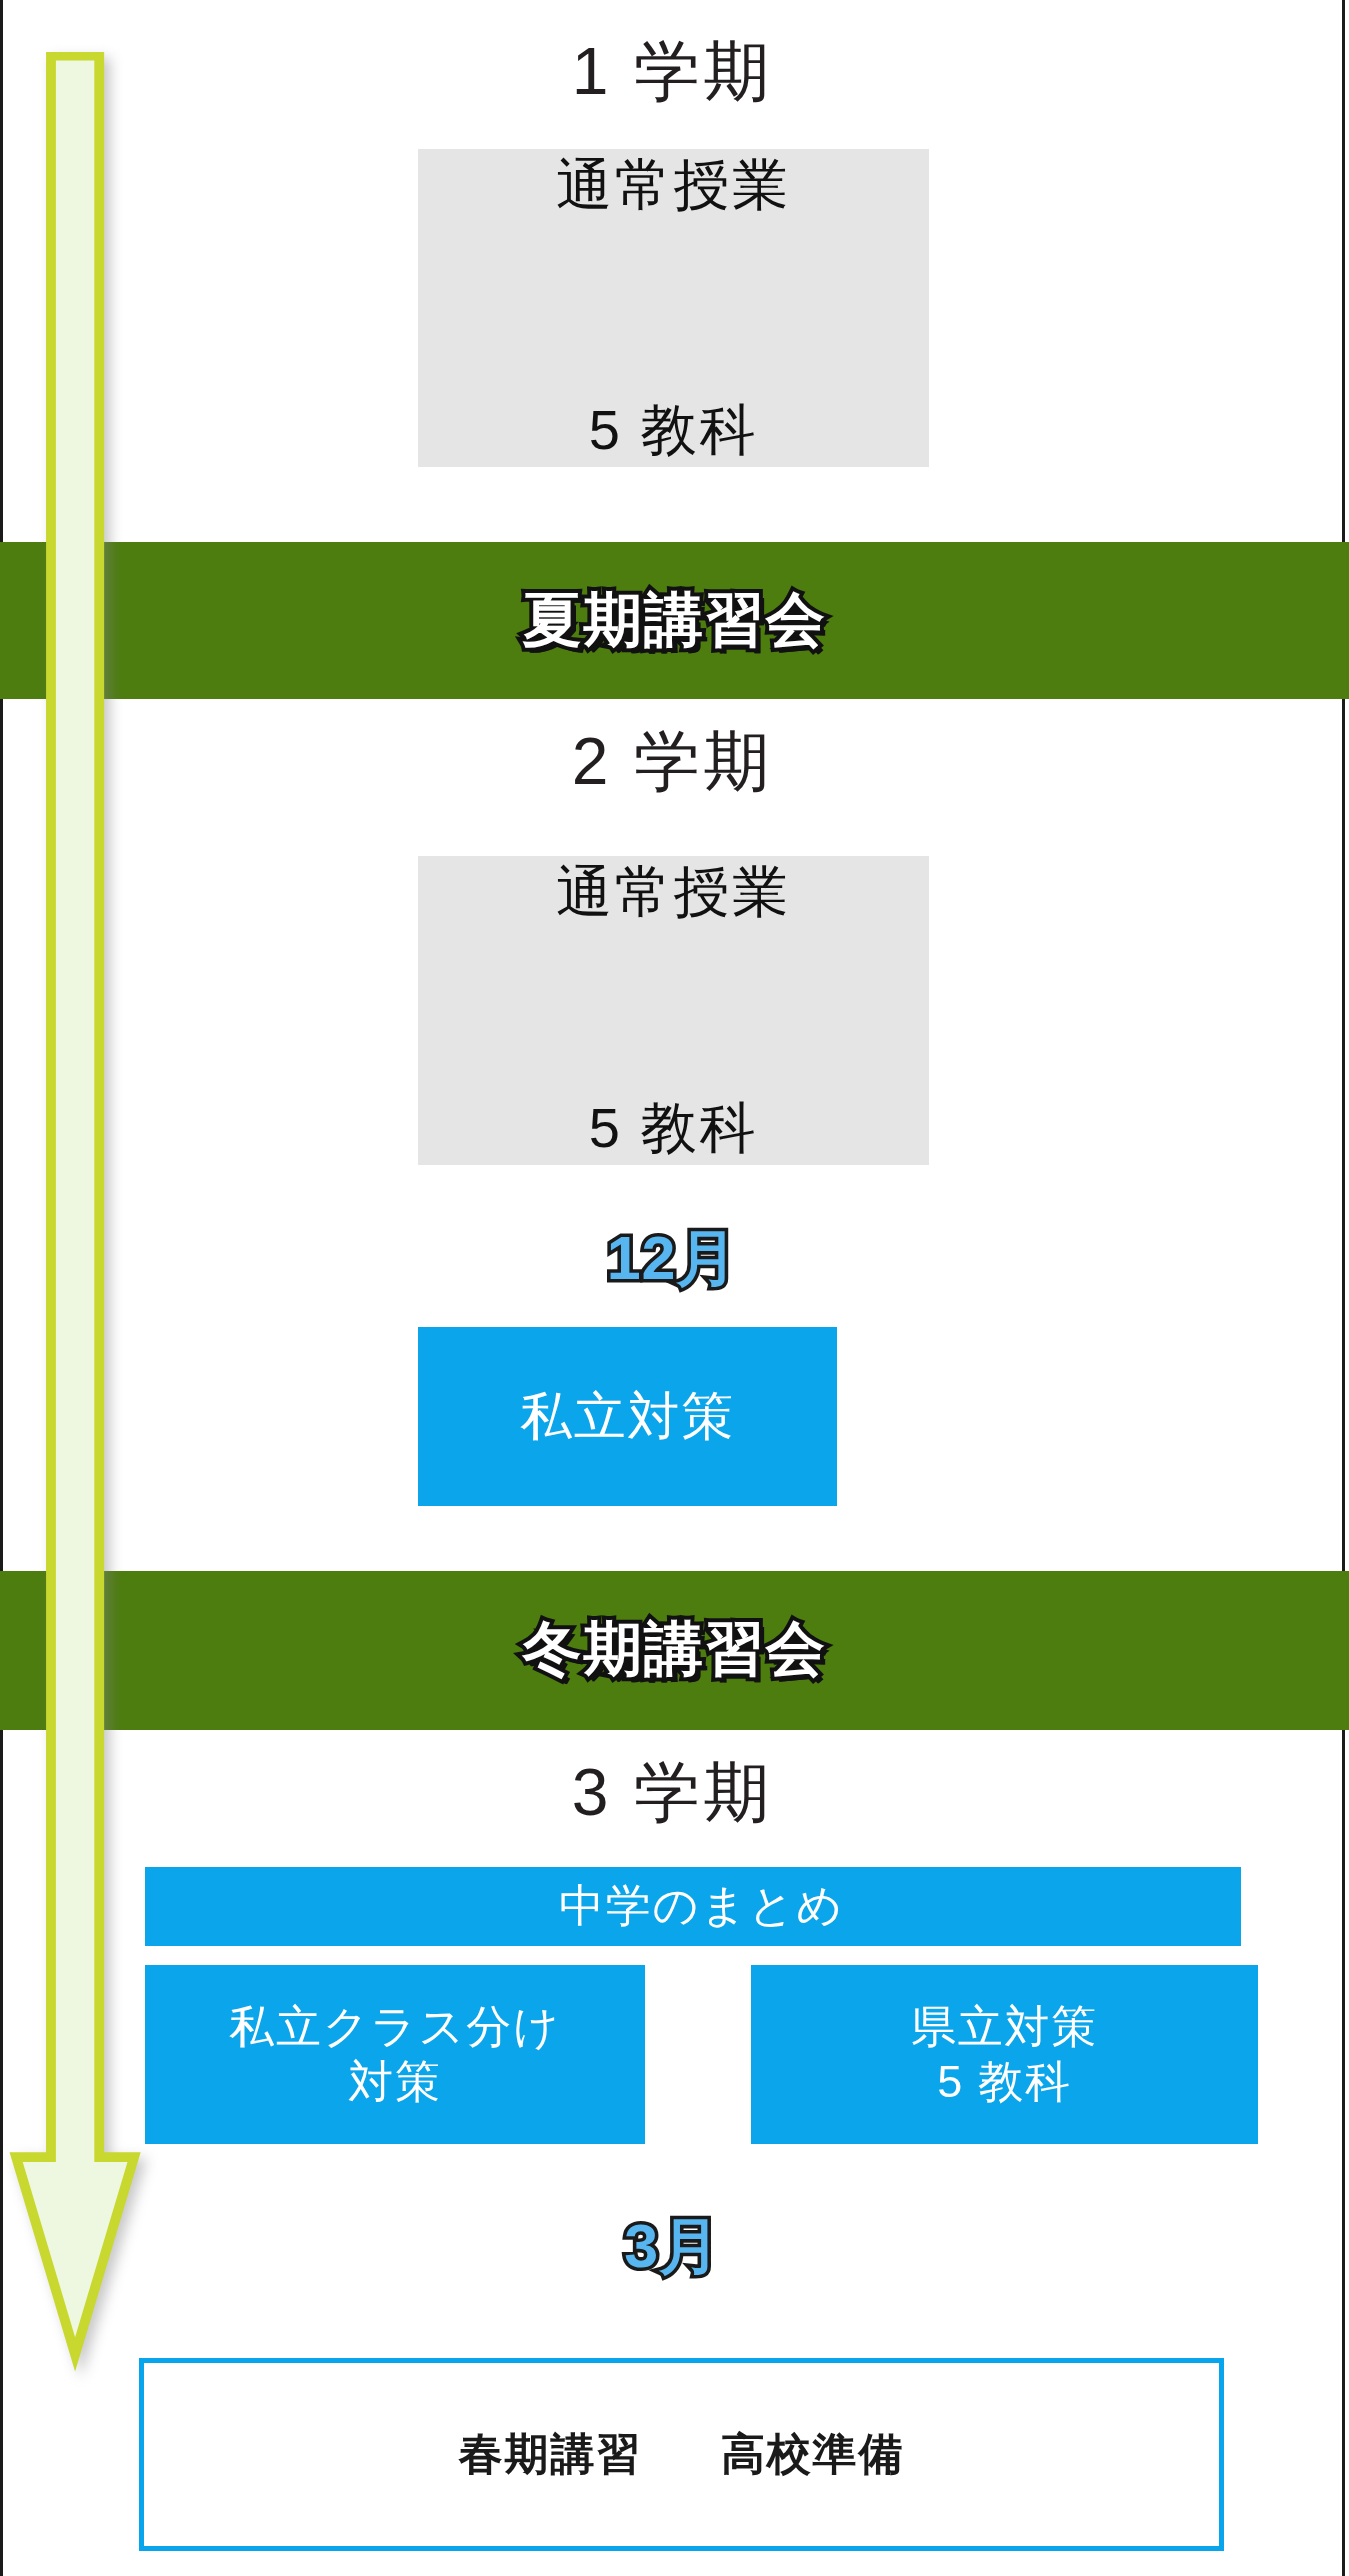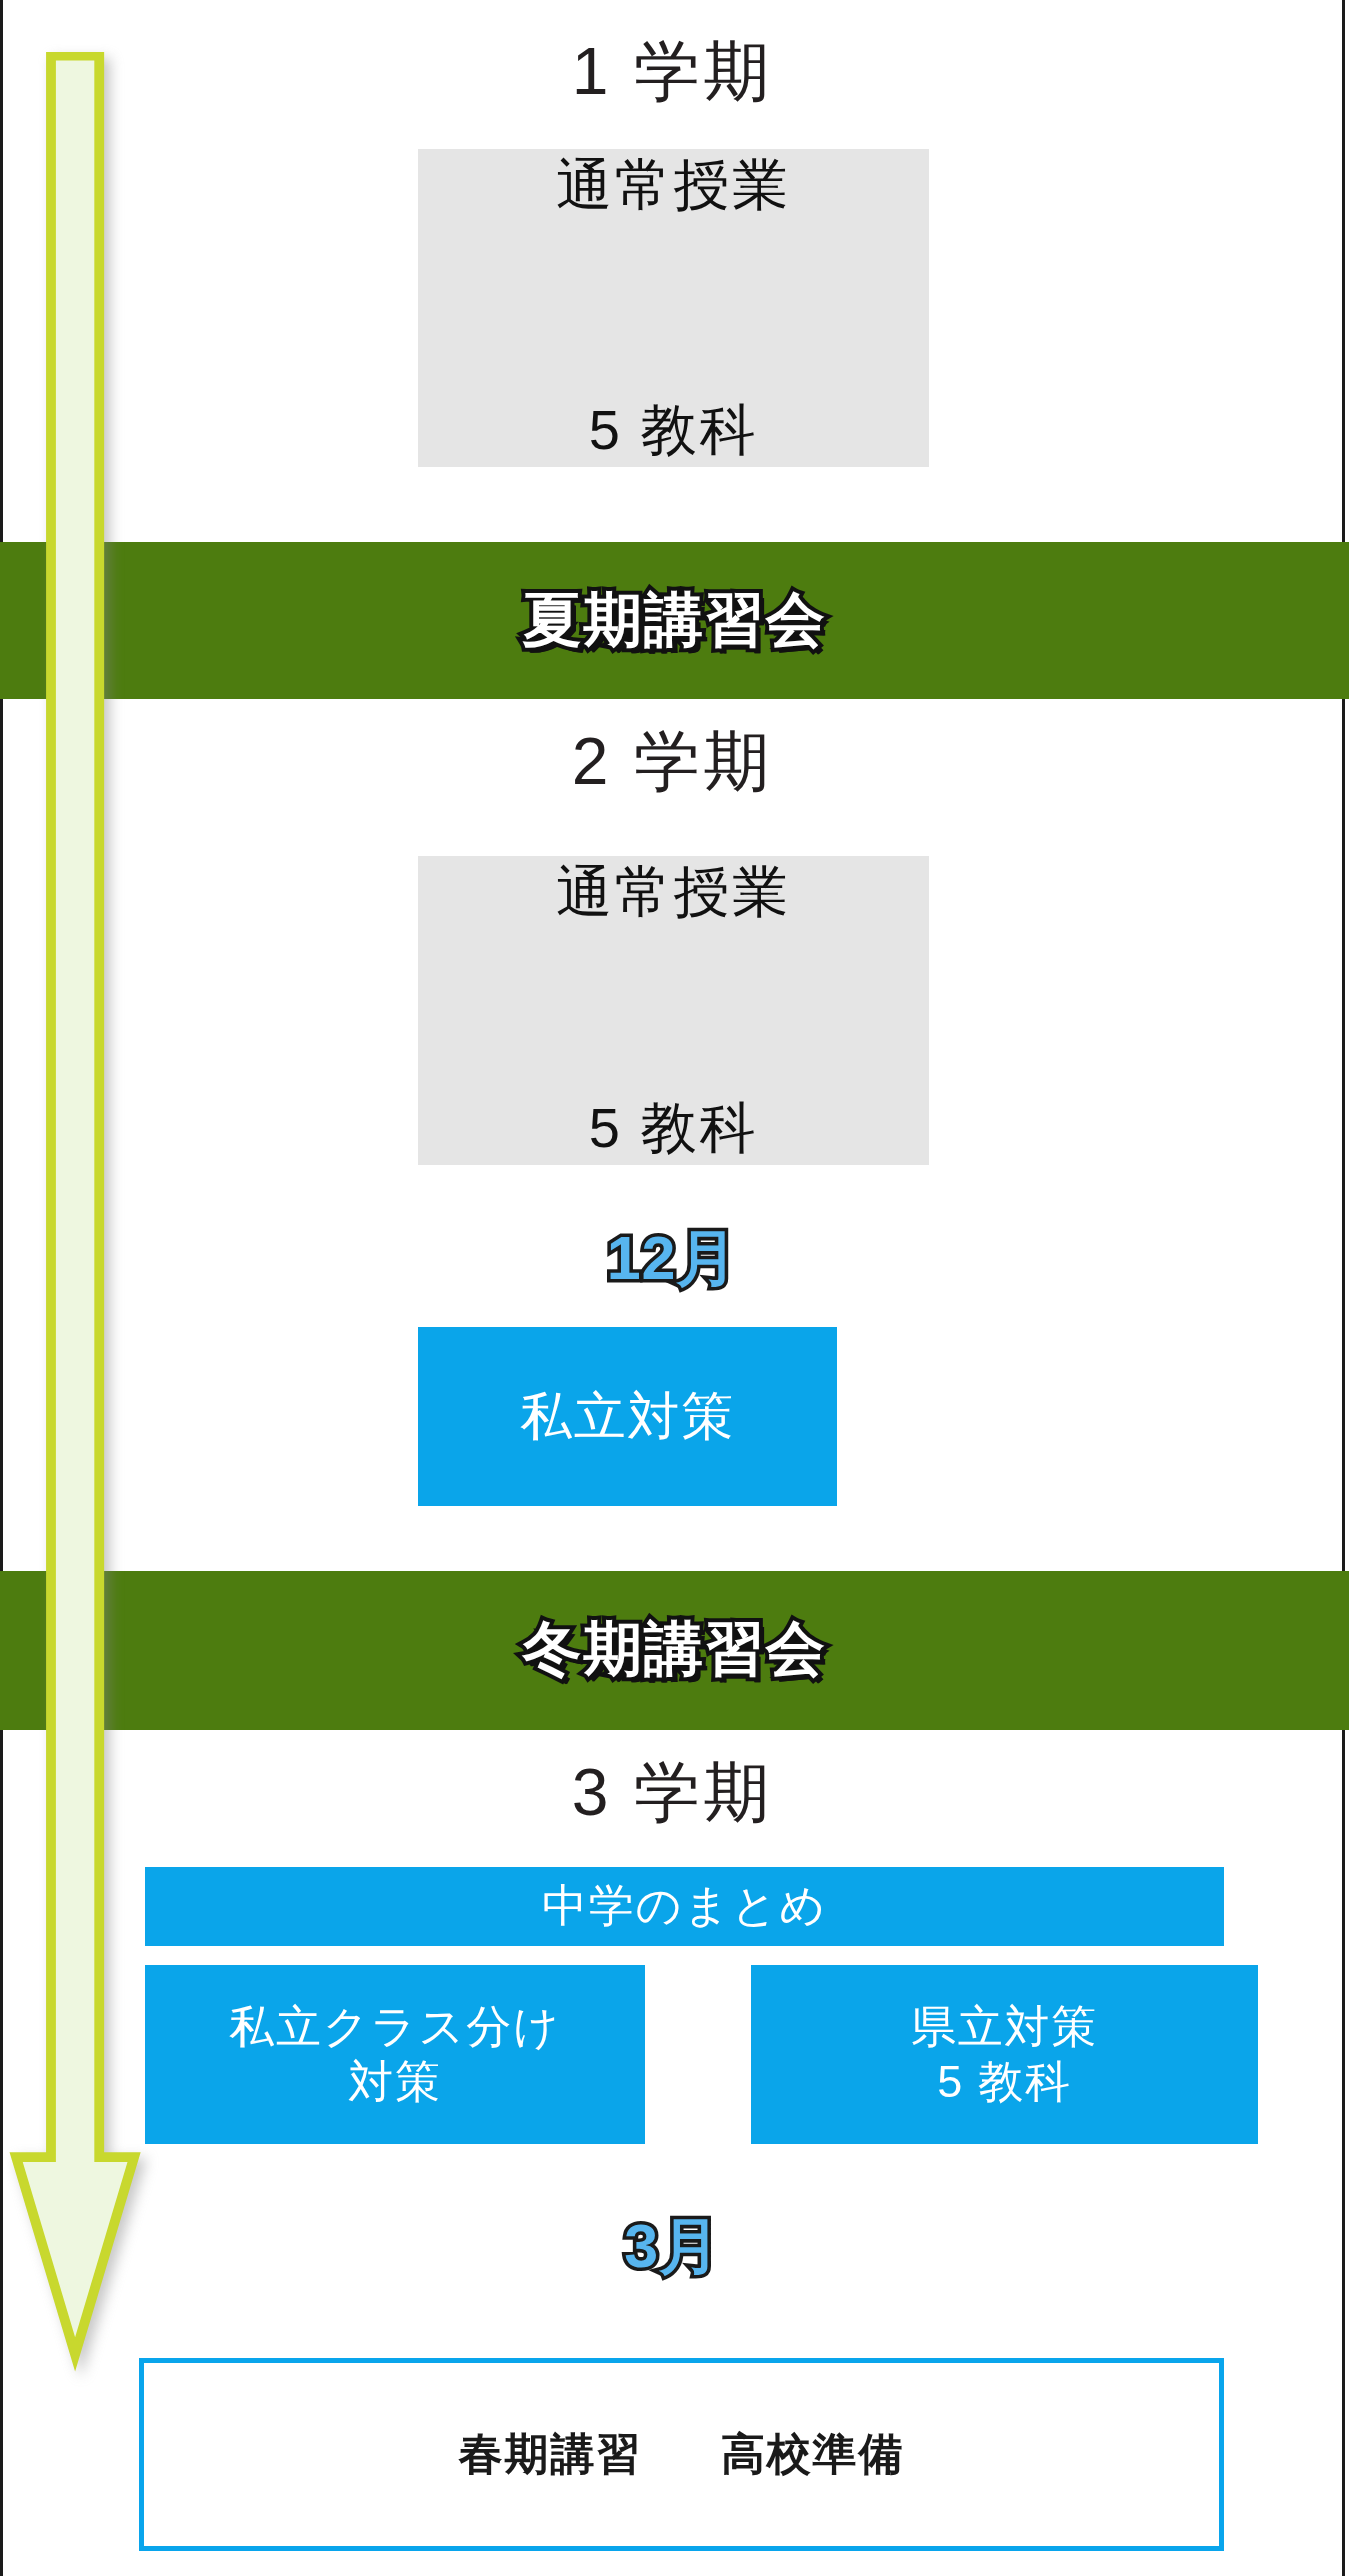--- a/index.html
+++ b/index.html
@@ -190,21 +190,21 @@
   </div>
 
   <div class="month" style="top:1218px;">12月</div>
 
   <div class="box-blue" style="left:418px; top:1327px; width:419px; height:179px;">
     <div class="line">私立対策</div>
   </div>
 
   <div class="term-title" style="top:1748px;">3 学期</div>
 
-  <div class="box-blue" style="left:145px; top:1867px; width:1079px; height:79px;">
+  <div class="box-blue" style="left:145px; top:1867px; width:1079px; height:79px;padding-left:17px;">
     <div class="line sm">中学のまとめ</div>
   </div>
 
   <div class="box-blue" style="left:145px; top:1965px; width:500px; height:179px;">
     <div class="line sm">私立クラス分け</div>
     <div class="line sm">対策</div>
   </div>
 
   <div class="box-blue" style="left:751px; top:1965px; width:507px; height:179px;">
     <div class="line sm">県立対策</div>

